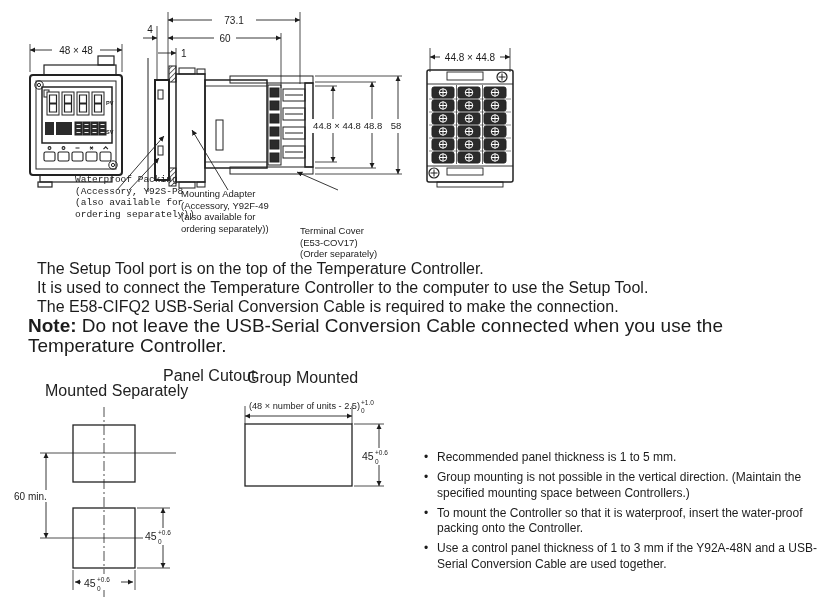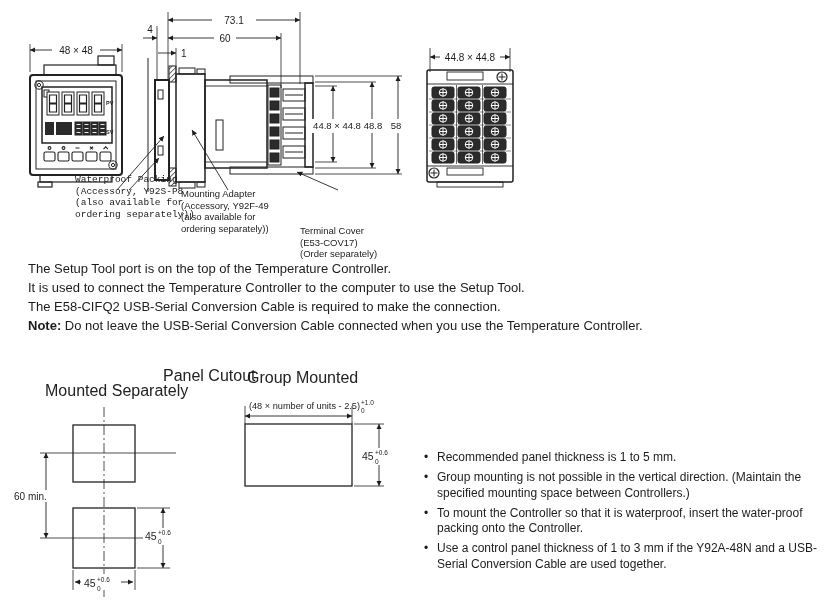--- a/index.html
+++ b/index.html
@@ -2,22 +2,22 @@
 <html><head>
 <meta charset="utf-8">
 <style>
   html,body{margin:0;padding:0;background:#fff;}
   .page{position:relative;width:825px;height:610px;background:#fff;overflow:hidden;
         font-family:"Liberation Sans","DejaVu Sans",sans-serif;color:#1c1c1c;}
   svg{position:absolute;left:0;top:0;}
   svg text{font-family:"Liberation Sans","DejaVu Sans",sans-serif;fill:#1c1c1c;}
   .callout{position:absolute;font-size:9.5px;line-height:11.5px;white-space:pre-line;color:#222;}
   .desc{position:absolute;left:28px;top:259px;width:780px;}
-  .desc .dline{font-size:13px;line-height:19px;}
-  .desc .noteline{font-size:13px;line-height:20px;}
+  .desc .dline{font-size:16px;line-height:19px;margin-left:9px;}
+  .desc .noteline{font-size:19px;line-height:20px;}
   .desc .noteline b{font-weight:bold;}
   .cut-title{position:absolute;font-size:16px;color:#222;}
   .bullets{position:absolute;left:412px;top:438px;width:412px;margin:12px;padding:0;list-style:none;}
   .bullets li{position:relative;font-size:12px;line-height:15.5px;margin:0 0 4.5px 0;padding-left:13px;}
   .bullets li:before{content:"\2022";position:absolute;left:0;top:0;font-size:12px;}
 </style>
 </head>
 <body>
 
 <div class="page">

